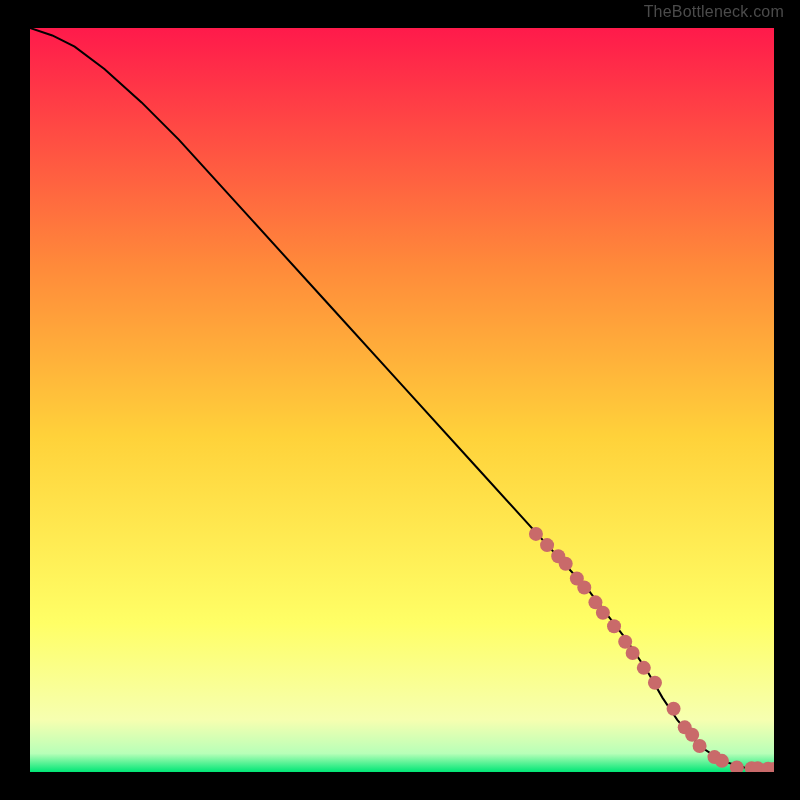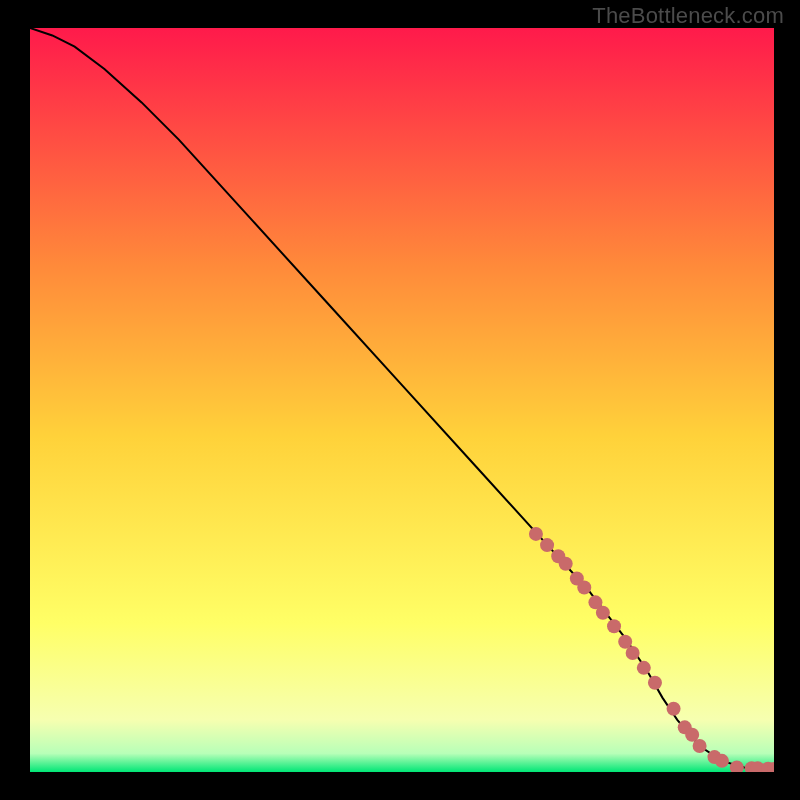--- a/index.html
+++ b/index.html
@@ -15,21 +15,21 @@
     position: relative;
     width: 800px;
     height: 800px;
     background: #000;
   }
   .watermark {
     position: absolute;
     top: 3px;
     right: 16px;
     color: #4b4b4b;
-    font-size: 22px;
+    font-size: 16px;
     letter-spacing: 0.2px;
     font-weight: 500;
     z-index: 5;
   }
   .plot-area {
     position: absolute;
     left: 30px;
     top: 28px;
     width: 744px;
     height: 744px;

